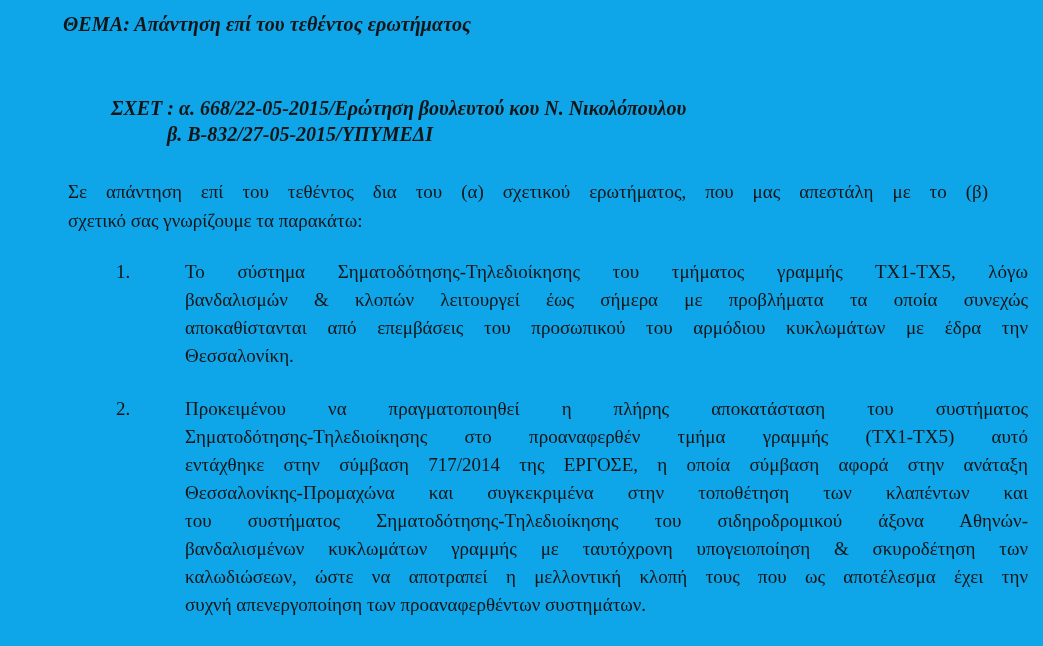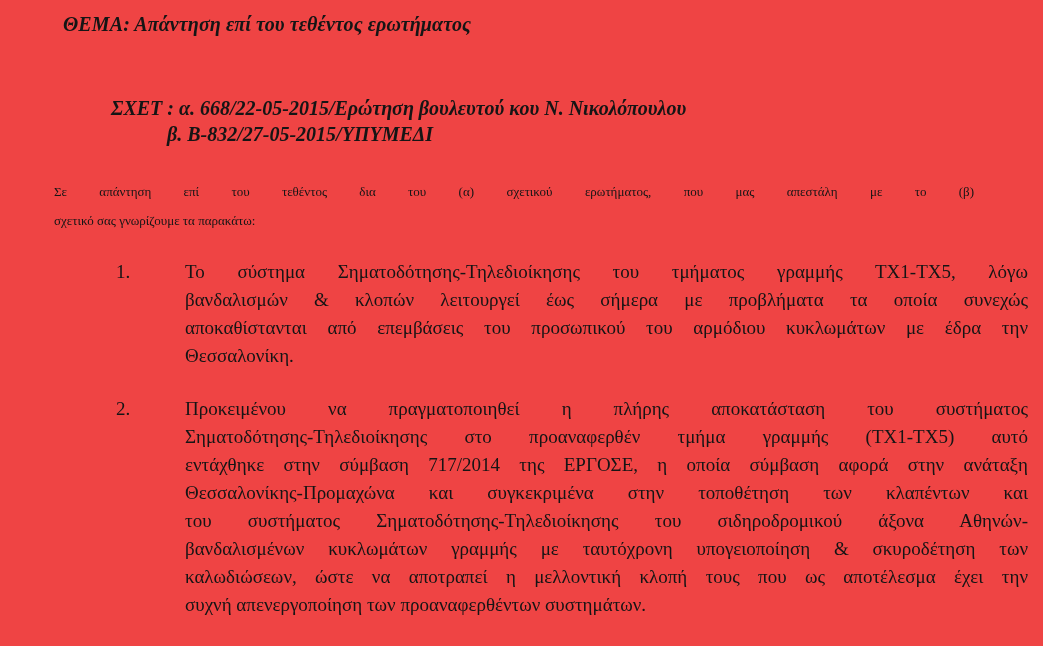--- a/index.html
+++ b/index.html
@@ -12,21 +12,21 @@
       height: 646px;
       overflow: hidden;
       position: relative;
       font-family: "Liberation Serif", "DejaVu Serif", serif;
       color: #151515;
     }
     .page {
       position: absolute;
       left: 0; top: 0;
       width: 1043px; height: 646px;
-      background: #ef4444;
+      background: #0ea5e9;
     }
     .subject {
       position: absolute;
       left: 63px;
       top: 13px;
       font-size: 20px;
       font-weight: bold;
       font-style: italic;
       letter-spacing: 0.1px;
     }
@@ -41,24 +41,24 @@
       margin-left: 48px;
     }
     .refs .ref-line {
       white-space: nowrap;
     }
     .refs .ref-b {
       padding-left: 56px;
     }
     .intro {
       position: absolute;
-      left: 54px;
+      left: 68px;
       top: 177px;
       width: 920px;
-      font-size: 13px;
+      font-size: 19px;
       line-height: 29px;
       text-align: justify;
       text-align-last: left;
     }
     .intro .line {
       display: block;
       text-align: justify;
       text-align-last: justify;
       white-space: nowrap;
     }

